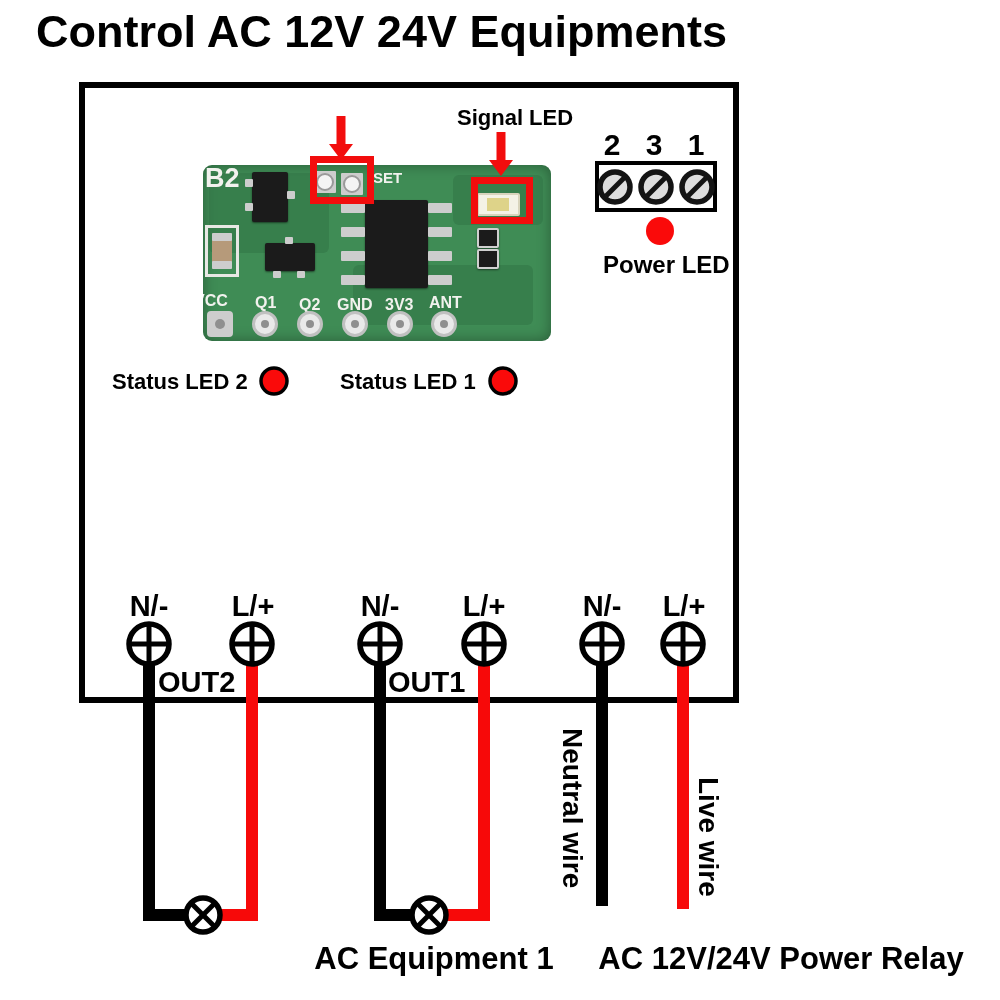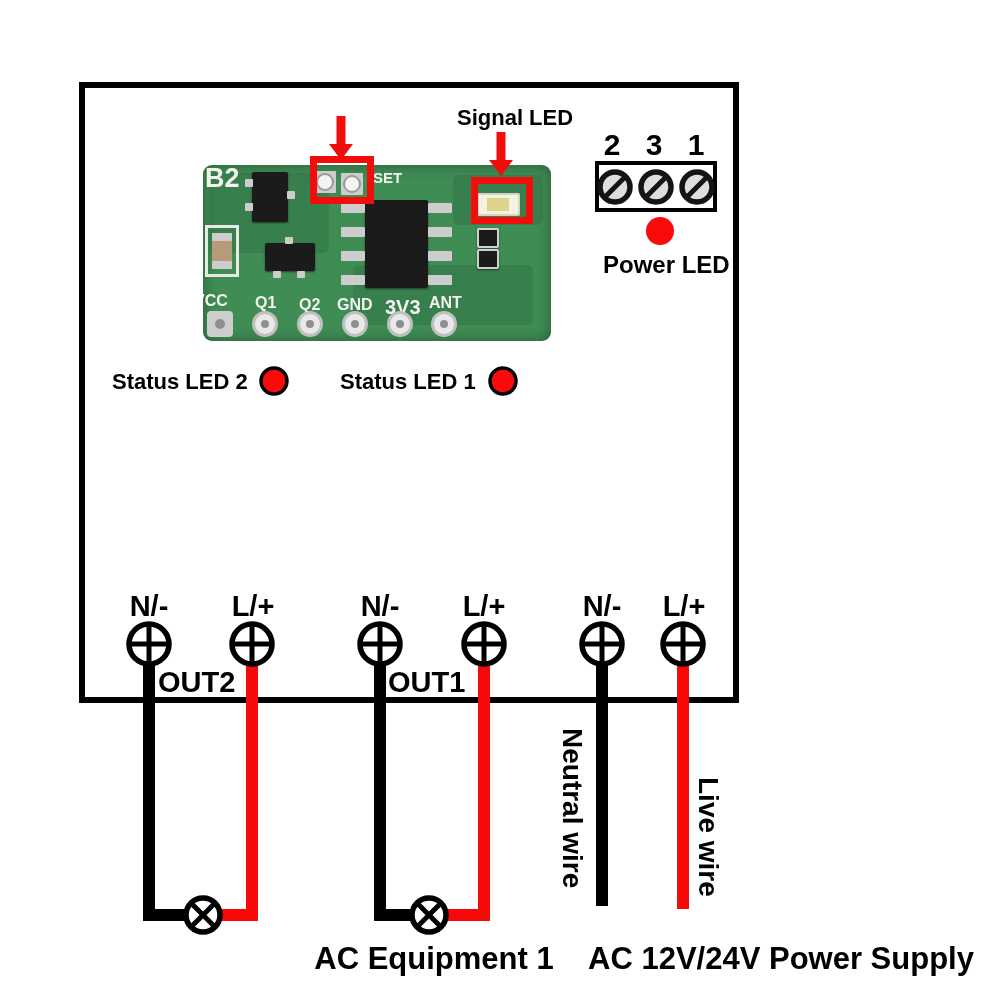--- a/index.html
+++ b/index.html
@@ -35,20 +35,21 @@
   .outlbl{top:666px;font-size:29px;font-weight:bold;}
   .vtext{writing-mode:vertical-rl;font-size:28px;font-weight:bold;white-space:nowrap;}
   .footer{top:941px;font-size:31px;font-weight:bold;white-space:nowrap;transform:translateX(-50%);}
   svg.overlay{position:absolute;left:0;top:0;pointer-events:none;}
 </style>
 </head>
 <body>
 
 <div class="canvas">
 
+  <div class="abs title">Control AC 12V 24V Equipments</div>
 
   <div class="abs enclosure"></div>
 
   <div class="abs ann" style="left:457px;top:105px;">Signal LED</div>
 
   <div class="abs pcb">
     <div class="patch" style="left:6px;top:8px;width:120px;height:80px;"></div>
     <div class="patch" style="left:150px;top:100px;width:180px;height:60px;"></div>
     <div class="patch" style="left:250px;top:10px;width:90px;height:50px;"></div>
 
@@ -88,21 +89,21 @@
     <div style="position:absolute;left:274px;top:28px;width:43px;height:23px;background:#f4f2e6;border:2px solid #d8d4bc;box-sizing:border-box;border-radius:2px;"></div>
     <div style="position:absolute;left:284px;top:33px;width:22px;height:13px;background:#ded389;"></div>
 
     <div class="chip" style="left:274px;top:63px;width:18px;height:16px;border:2px solid #d0d0d0;"></div>
     <div class="chip" style="left:274px;top:84px;width:18px;height:16px;border:2px solid #d0d0d0;"></div>
 
     <div class="silk" style="left:-9px;top:127px;font-size:16px;">VCC</div>
     <div class="silk" style="left:52px;top:129px;font-size:16px;">Q1</div>
     <div class="silk" style="left:96px;top:131px;font-size:16px;">Q2</div>
     <div class="silk" style="left:134px;top:131px;font-size:16px;">GND</div>
-    <div class="silk" style="left:182px;top:131px;font-size:20px;">3V3</div>
+    <div class="silk" style="left:182px;top:131px;font-size:16px;">3V3</div>
     <div class="silk" style="left:226px;top:129px;font-size:16px;">ANT</div>
 
     <div class="pin" style="left:4px;top:146px;width:26px;height:26px;border-radius:4px;"></div>
     <div style="position:absolute;left:12px;top:154px;width:10px;height:10px;border-radius:50%;background:#8f8f8f;"></div>
     <div class="padhole" style="left:49px;top:146px;">
         <div class="hole"></div>
       </div>
     <div class="padhole" style="left:94px;top:146px;">
         <div class="hole"></div>
       </div>
@@ -138,21 +139,21 @@
   <div class="abs tlabel" style="left:570px;">N/-</div>
   <div class="abs tlabel" style="left:652px;">L/+</div>
 
   <div class="abs outlbl" style="left:158px;">OUT2</div>
   <div class="abs outlbl" style="left:388px;">OUT1</div>
 
   <div class="abs vtext" style="left:556px;top:728px;">Neutral wire</div>
   <div class="abs vtext" style="left:692px;top:777px;">Live wire</div>
 
   <div class="abs footer" style="left:434px;">AC Equipment 1</div>
-  <div class="abs footer" style="left:781px;">AC 12V/24V Power Supply</div>
+  <div class="abs footer" style="left:781px;">AC 12V/24V Power Relay</div>
 
   <svg class="overlay" width="1000" height="1000" viewBox="0 0 1000 1000">
 
     <g>
       <line x1="341" y1="116" x2="341" y2="146" stroke="#f20d0d" stroke-width="9"></line>
       <polygon points="329,144 353,144 341,160" fill="#f20d0d"></polygon>
     </g>
     <g>
       <line x1="501" y1="132" x2="501" y2="162" stroke="#f20d0d" stroke-width="9"></line>
       <polygon points="489,160 513,160 501,176" fill="#f20d0d"></polygon>

